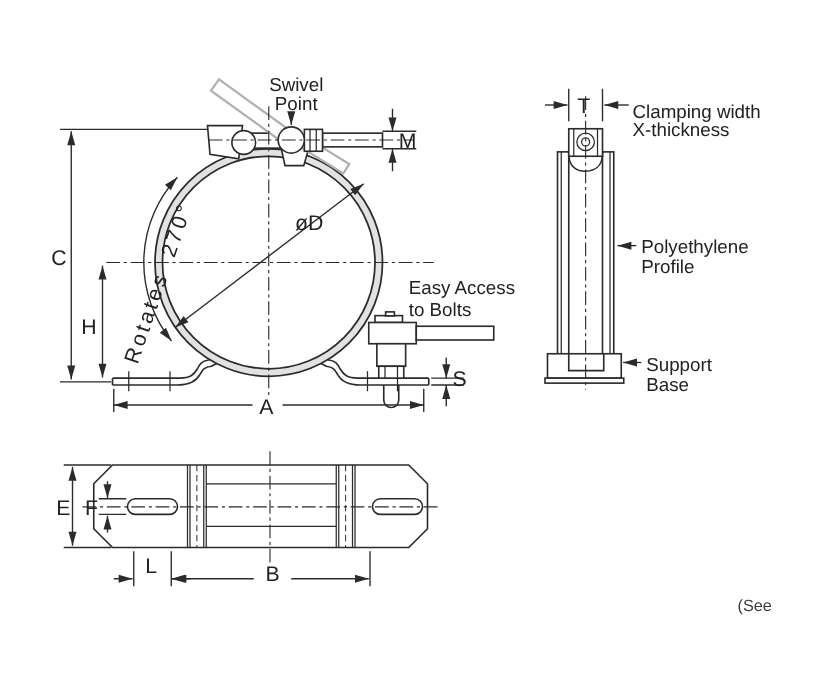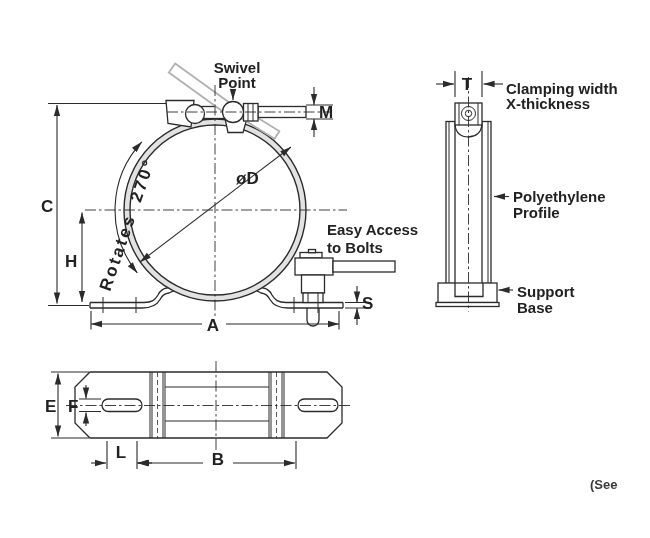--- a/index.html
+++ b/index.html
@@ -1,20 +1,20 @@
 <!DOCTYPE html>
 <html style="--line: #2b2b2b; --ghost: #b0b0b0; --band_fill: #e2e2e2; --background: #ffffff;"><head>
 <meta charset="utf-8">
 <style>
   :root{
     --line:#2b2b2b; --ghost:#b0b0b0; --band_fill:#e2e2e2; --background:#ffffff;
   }
   html,body{margin:0;padding:0;background:var(--background);}
   .page{width:650px;height:538px;position:relative;background:var(--background);overflow:hidden;
-        font-family:"Liberation Sans",sans-serif;font-weight:bold;}
+        font-family:"Liberation Sans",sans-serif;}
   svg{display:block}
   .ln{stroke:var(--line);stroke-width:1.3;fill:none;stroke-linecap:butt}
   .lt{stroke:var(--line);stroke-width:1;fill:none}
   .wf{fill:#fff;stroke:var(--line);stroke-width:1.3}
   .bandring{fill:var(--band_fill);stroke:var(--line);stroke-width:1.4}
   .bandin{fill:#fff;stroke:var(--line);stroke-width:1.4}
   .cl{stroke:var(--line);stroke-width:0.9;fill:none;stroke-dasharray:11 3 2.5 3}
   .hid{stroke:var(--line);stroke-width:0.8;fill:none;stroke-dasharray:5 3}
   .dimln{stroke:var(--line);stroke-width:1.1;fill:none}
   .ghost{stroke:var(--ghost);stroke-width:1.8;fill:#fff}

